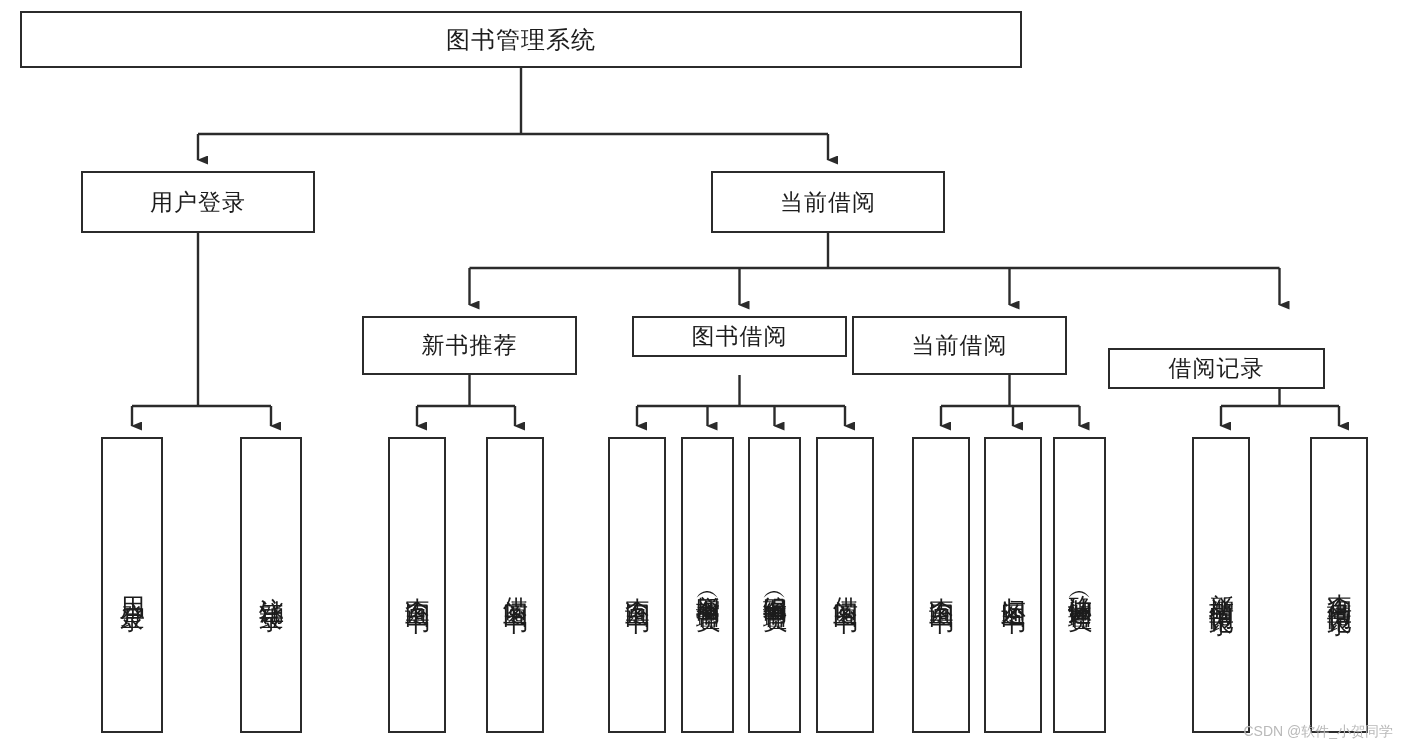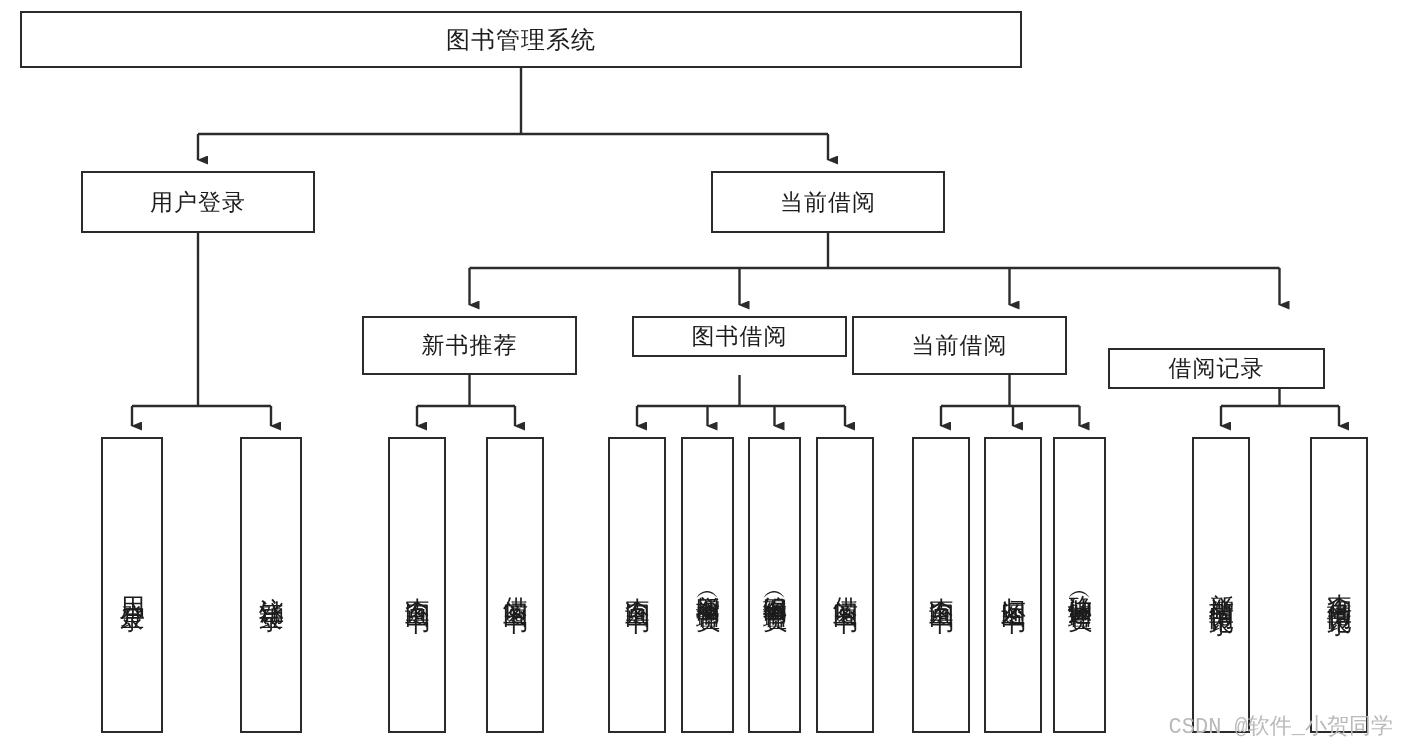--- a/index.html
+++ b/index.html
@@ -65,25 +65,25 @@
     letter-spacing: 4px;
   }
   .node.vert.dense .node-label {
     font-size: 24px;
     letter-spacing: 2px;
   }
   #watermark {
     position: absolute;
     right: 12px;
     bottom: 6px;
-    font-size: 22px;
+    font-size: 14px;
     color: #b9b9b9;
     z-index: 5;
     white-space: pre;
-    font-family: Liberation Mono, monospace;
+    font-family: Liberation Sans, sans-serif;
   }
 </style>
 </head>
 <body>
 
 <div id="diagram-root">
 
   <svg id="edge-layer" viewBox="0 0 1405 747" xmlns="http://www.w3.org/2000/svg">
     <defs>
       <marker id="arrowhead" markerWidth="9" markerHeight="11" refX="4.5" refY="10" orient="auto" markerUnits="userSpaceOnUse">

